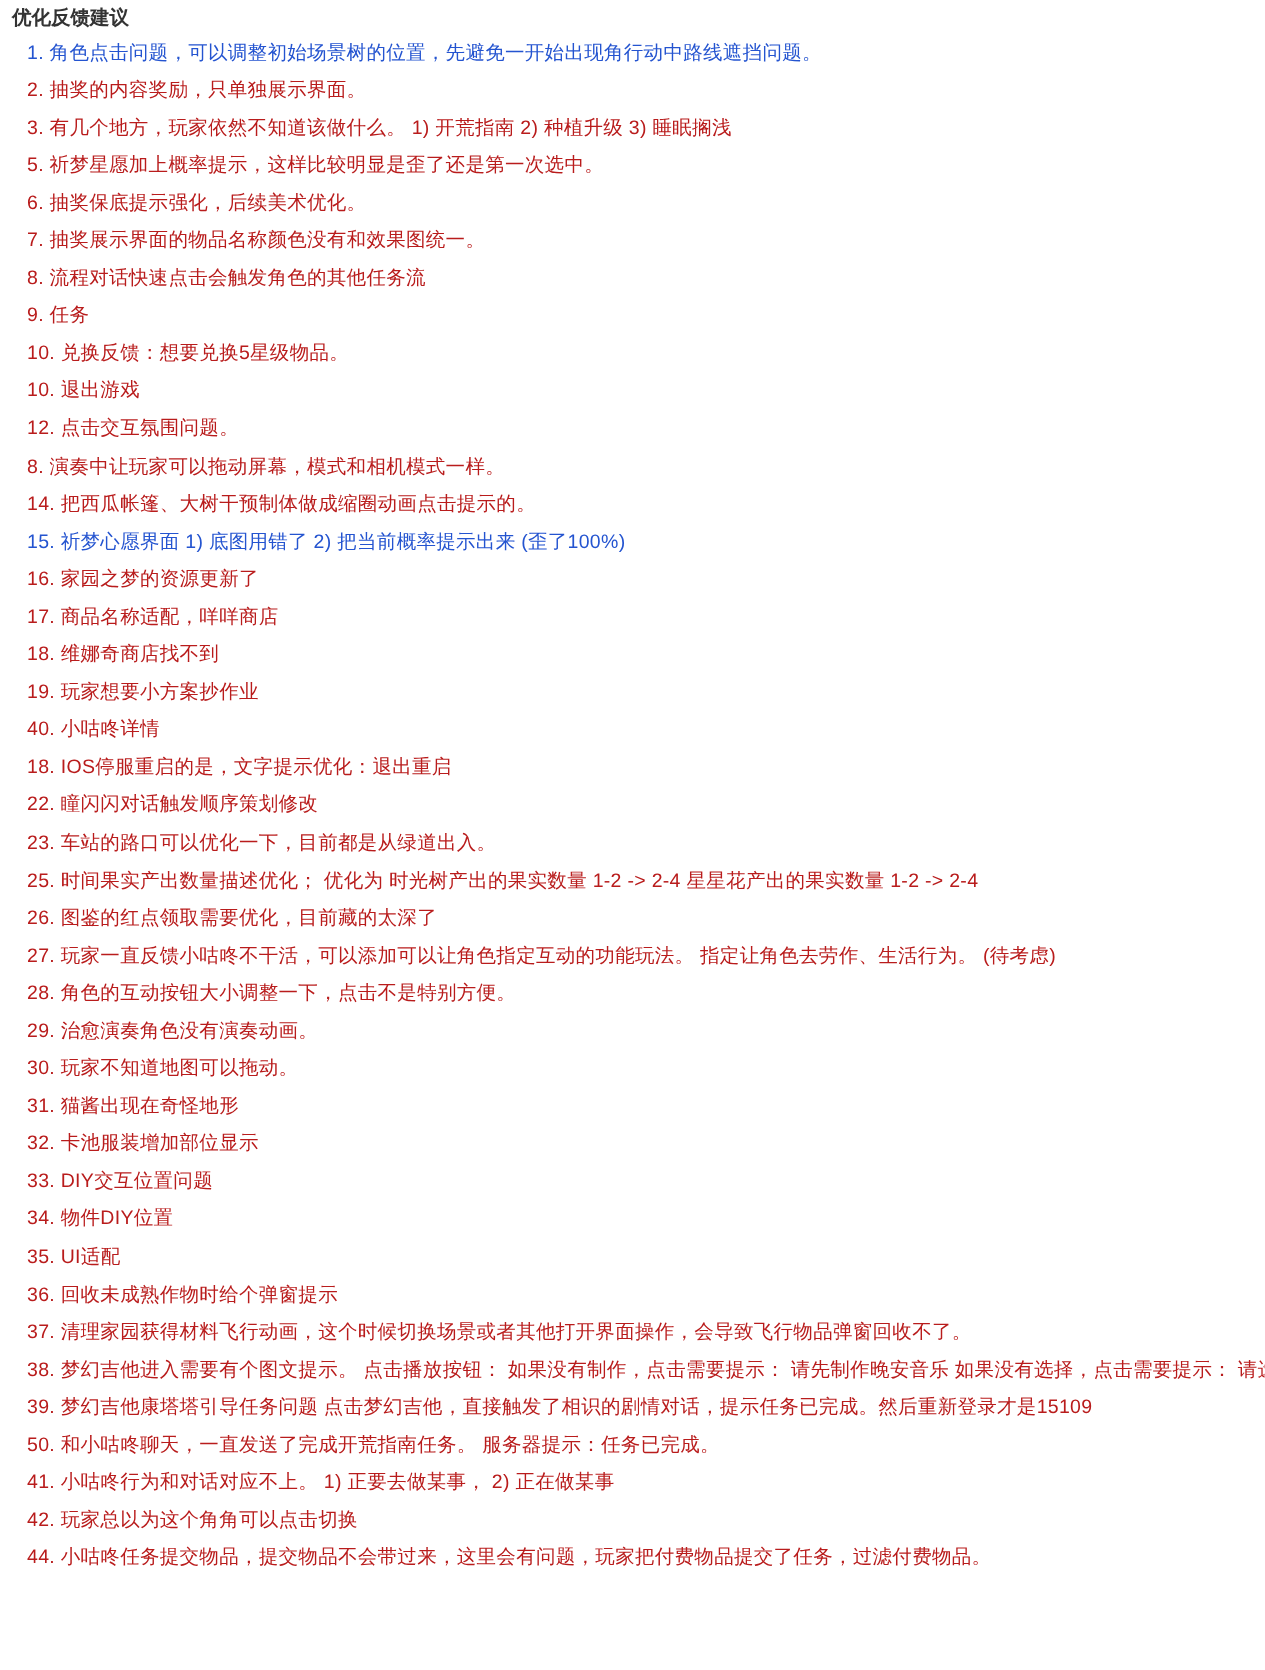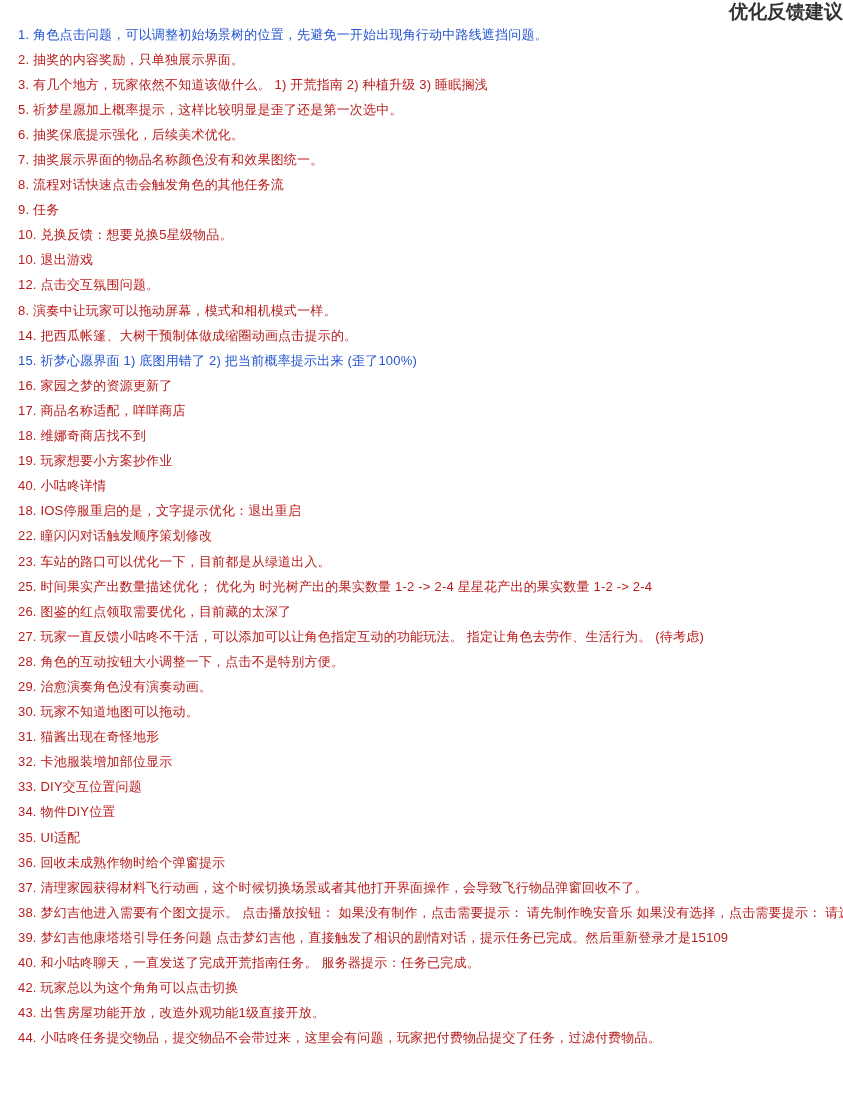--- a/index.html
+++ b/index.html
@@ -11,25 +11,24 @@
     width: 843px;
     height: 1113px;
     overflow: hidden;
     font-family: "Liberation Sans", "DejaVu Sans", sans-serif;
   }
   .doc {
     padding: 5px 0 0 8px;
   }
   .title {
     margin: 0;
-    font-size: 19px;
+    font-size: 13px;
     line-height: 13px;
     font-weight: bold;
     color: #333333;
-    text-align: right;
   }
   .list {
     margin-top: 4px;
     padding-left: 10px;
   }
   .item {
     height: 25.1px;
     display: flex;
     align-items: center;
     white-space: nowrap;
@@ -77,18 +76,18 @@
       <div class="item">30. 玩家不知道地图可以拖动。</div>
       <div class="item">31. 猫酱出现在奇怪地形</div>
       <div class="item">32. 卡池服装增加部位显示</div>
       <div class="item">33. DIY交互位置问题</div>
       <div class="item">34. 物件DIY位置</div>
       <div class="item">35. UI适配</div>
       <div class="item">36. 回收未成熟作物时给个弹窗提示</div>
       <div class="item">37. 清理家园获得材料飞行动画，这个时候切换场景或者其他打开界面操作，会导致飞行物品弹窗回收不了。</div>
       <div class="item">38. 梦幻吉他进入需要有个图文提示。 点击播放按钮： 如果没有制作，点击需要提示： 请先制作晚安音乐 如果没有选择，点击需要提示： 请选择想要播放的晚安音乐</div>
       <div class="item">39. 梦幻吉他康塔塔引导任务问题 点击梦幻吉他，直接触发了相识的剧情对话，提示任务已完成。然后重新登录才是15109</div>
-      <div class="item">40. 和小咕咚聊天，一直发送了完成开荒指南任务。 服务器提示：任务已完成。</div>
+      <div class="item">50. 和小咕咚聊天，一直发送了完成开荒指南任务。 服务器提示：任务已完成。</div>
+      <div class="item">41. 小咕咚行为和对话对应不上。 1) 正要去做某事， 2) 正在做某事</div>
       <div class="item">42. 玩家总以为这个角角可以点击切换</div>
-      <div class="item">43. 出售房屋功能开放，改造外观功能1级直接开放。</div>
       <div class="item">44. 小咕咚任务提交物品，提交物品不会带过来，这里会有问题，玩家把付费物品提交了任务，过滤付费物品。</div>
     </div>
 </div>
 
 </body></html>

